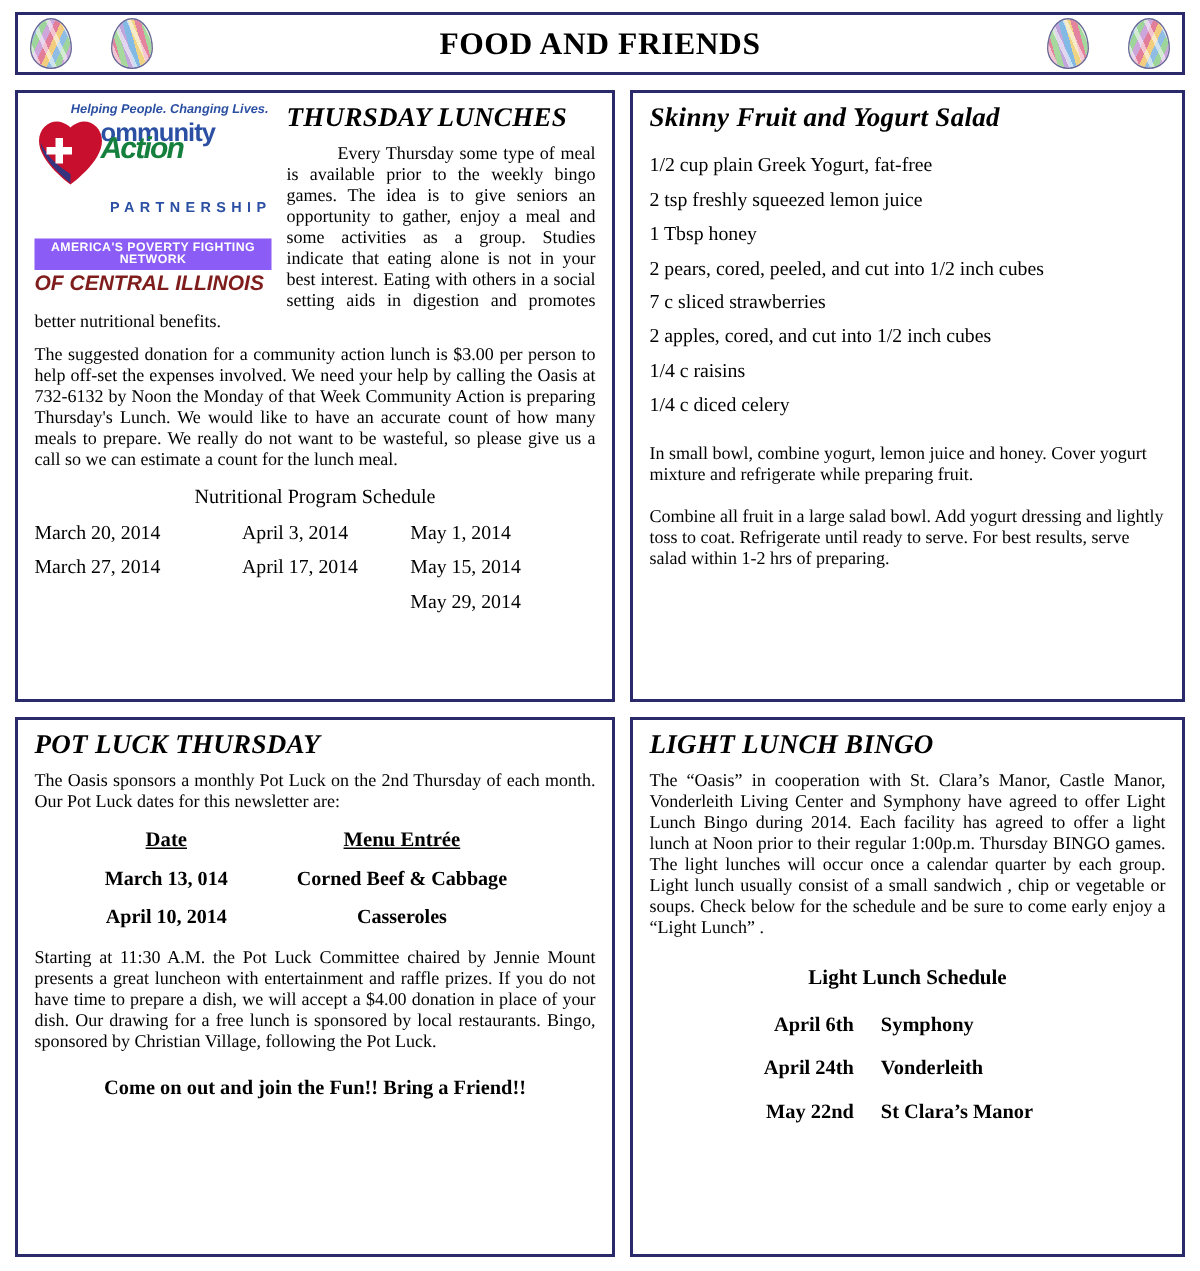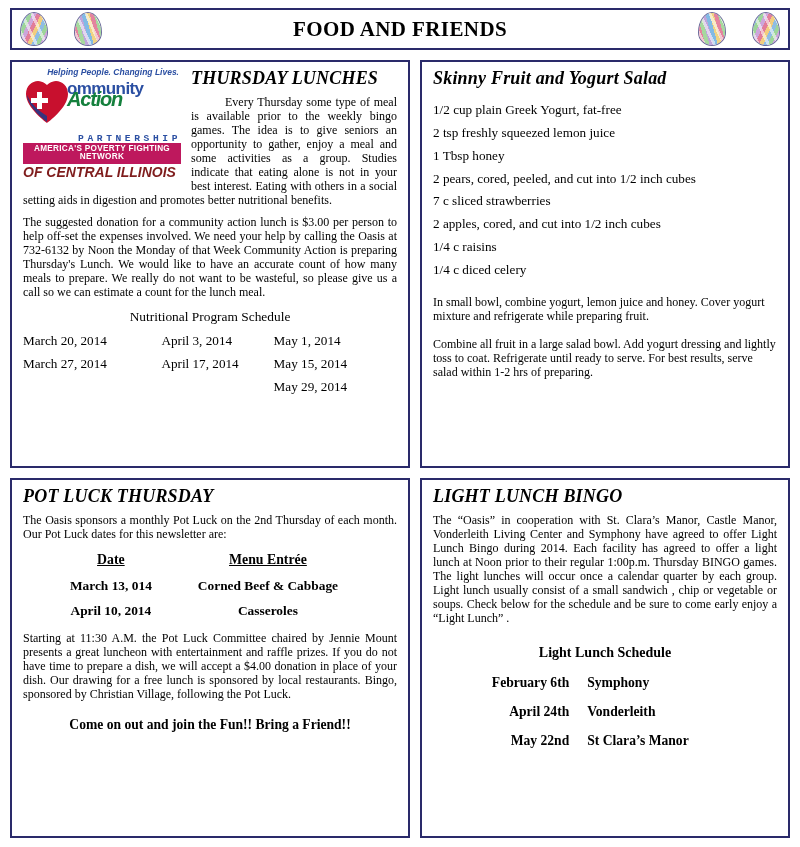--- a/index.html
+++ b/index.html
@@ -168,31 +168,30 @@
     letter-spacing: -1.2px;
     margin-top: -8px;
   }
   .logo-partnership {
     color: #2b4fa2;
     font-size: 9.6px;
     font-weight: bold;
     letter-spacing: 3.6px;
     text-align: right;
     margin-top: -2px;
-    font-family: Liberation Mono, monospace;
   }
   .logo-bar {
-    background: #be185d;
+    background: #8b5cf6;
     color: #ffffff;
     font-size: 8.2px;
     font-weight: bold;
     text-align: center;
     letter-spacing: .3px;
     padding: 2px 0 2px 0;
-    margin-top: 0;
+    margin-top: 16px;
   }
   .logo-central {
     color: #7f1d1d;
     font-size: 14px;
     font-weight: bold;
     font-style: italic;
     margin-top: 1px;
   }
 
   
@@ -393,21 +392,21 @@
     </div>
 
     <div class="box col-right h-bot">
       <div class="box-title">LIGHT LUNCH BINGO</div>
       <p>The “Oasis” in cooperation with St. Clara’s Manor,  Castle Manor, Vonderleith Living Center and Symphony have agreed to offer Light Lunch Bingo during 2014.  Each facility has agreed to offer a light lunch at Noon prior to their regular 1:00p.m. Thursday  BINGO games.  The light lunches will occur once a calendar quarter by each group.  Light lunch usually consist of a small    sandwich , chip or vegetable or soups.  Check below for the schedule and be sure to come early enjoy a “Light Lunch” .</p>
 
       <div class="ll-sched-title">Light Lunch Schedule</div>
       <table class="ll-table">
         <tbody>
             <tr>
-          <td class="d">February 6th</td>
+          <td class="d">April 6th</td>
           <td class="f">Symphony</td>
         </tr>
         <tr>
           <td class="d">April 24th</td>
           <td class="f">Vonderleith</td>
         </tr>
         <tr>
           <td class="d">May 22nd</td>
           <td class="f">St Clara’s Manor</td>
         </tr>

